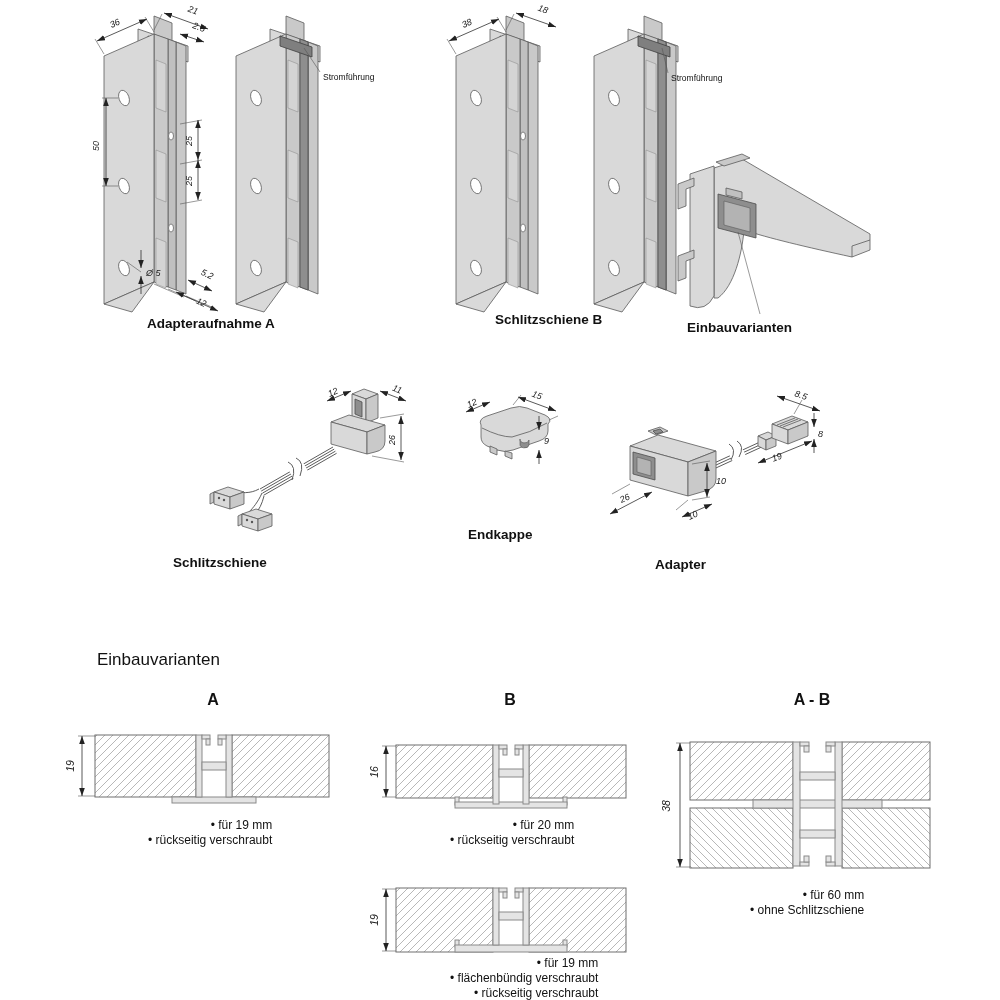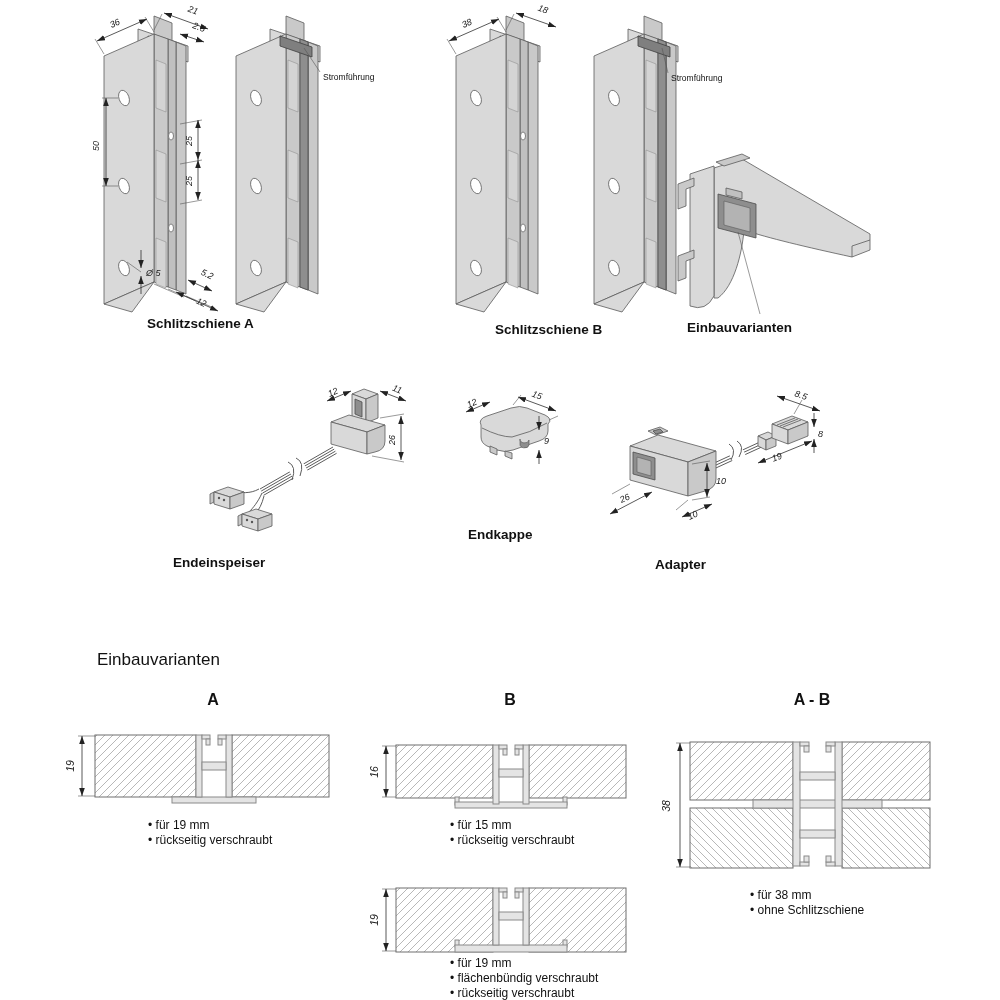--- a/index.html
+++ b/index.html
@@ -25,21 +25,21 @@
   .callout{font:8.5px "Liberation Sans",sans-serif;fill:#111;}
   
   .panel{fill:url(#h1);stroke:#6e6e6e;stroke-width:1;}
   .panel2{fill:url(#h2);stroke:#6e6e6e;stroke-width:1;}
   .prof{fill:#e4e4e4;stroke:#8a8a8a;stroke-width:1;}
   
   .lbl{position:absolute;font-weight:700;font-size:13.5px;white-space:nowrap;}
   .title{position:absolute;font-weight:400;font-size:17px;white-space:nowrap;}
   .vhead{position:absolute;font-weight:700;font-size:16px;transform:translateX(-50%);white-space:nowrap;}
   .bullets{position:absolute;font-size:12px;line-height:15px;}
-  .b-row{white-space:nowrap;}
+  .b-row{white-space:nowrap;text-align:right;}
   .b-row::before{content:"• ";}
 </style>
 </head>
 <body>
 
 <div class="canvas">
 
 <svg width="1000" height="1000" viewBox="0 0 1000 1000">
   <defs>
     <marker id="ma" viewBox="0 0 10 10" refX="10" refY="5" markerWidth="8" markerHeight="8" markerUnits="userSpaceOnUse" orient="auto-start-reverse">
@@ -344,44 +344,44 @@
       <rect class="prof" x="800" y="772" width="35" height="8"></rect>
       <rect class="prof" x="800" y="830" width="35" height="8"></rect>
     </g>
     <line class="ext" x1="690" y1="743" x2="676" y2="743"></line>
     <line class="ext" x1="690" y1="867" x2="676" y2="867"></line>
     <line class="dl" x1="680" y1="743" x2="680" y2="867" marker-start="url(#ma)" marker-end="url(#ma)"></line>
     <text class="dimBig" x="670" y="806" text-anchor="middle" transform="rotate(-90 670 806)">38</text>
   </g>
 </svg>
 
-<div class="lbl" style="left:147px;top:316px">Schlitzschiene A</div>
-<div class="lbl" style="left:495px;top:322px">Schlitzschiene B</div>
+<div class="lbl" style="left:147px;top:316px">Adapteraufnahme A</div>
+<div class="lbl" style="left:495px;top:312px">Schlitzschiene B</div>
 <div class="lbl" style="left:687px;top:320px">Einbauvarianten</div>
 
-<div class="lbl" style="left:173px;top:555px">Endeinspeiser</div>
+<div class="lbl" style="left:173px;top:555px">Schlitzschiene</div>
 <div class="lbl" style="left:468px;top:527px">Endkappe</div>
 <div class="lbl" style="left:655px;top:557px">Adapter</div>
 
 <div class="title" style="left:97px;top:650px">Einbauvarianten</div>
 <div class="vhead" style="left:213px;top:691px">A</div>
 <div class="vhead" style="left:510px;top:691px">B</div>
 <div class="vhead" style="left:812px;top:691px">A - B</div>
 
 <div class="bullets" style="left:148px;top:818px">
   <div class="b-row">für 19 mm</div>
   <div class="b-row">rückseitig verschraubt</div>
 </div>
 <div class="bullets" style="left:450px;top:818px">
-  <div class="b-row">für 15 mm</div>
+  <div class="b-row">für 20 mm</div>
   <div class="b-row">rückseitig verschraubt</div>
 </div>
 <div class="bullets" style="left:450px;top:956px">
   <div class="b-row">für 19 mm</div>
   <div class="b-row">flächenbündig verschraubt</div>
   <div class="b-row">rückseitig verschraubt</div>
 </div>
 <div class="bullets" style="left:750px;top:888px">
-  <div class="b-row">für 38 mm</div>
+  <div class="b-row">für 60 mm</div>
   <div class="b-row">ohne Schlitzschiene</div>
 </div>
 
 </div>
 
 </body></html>

